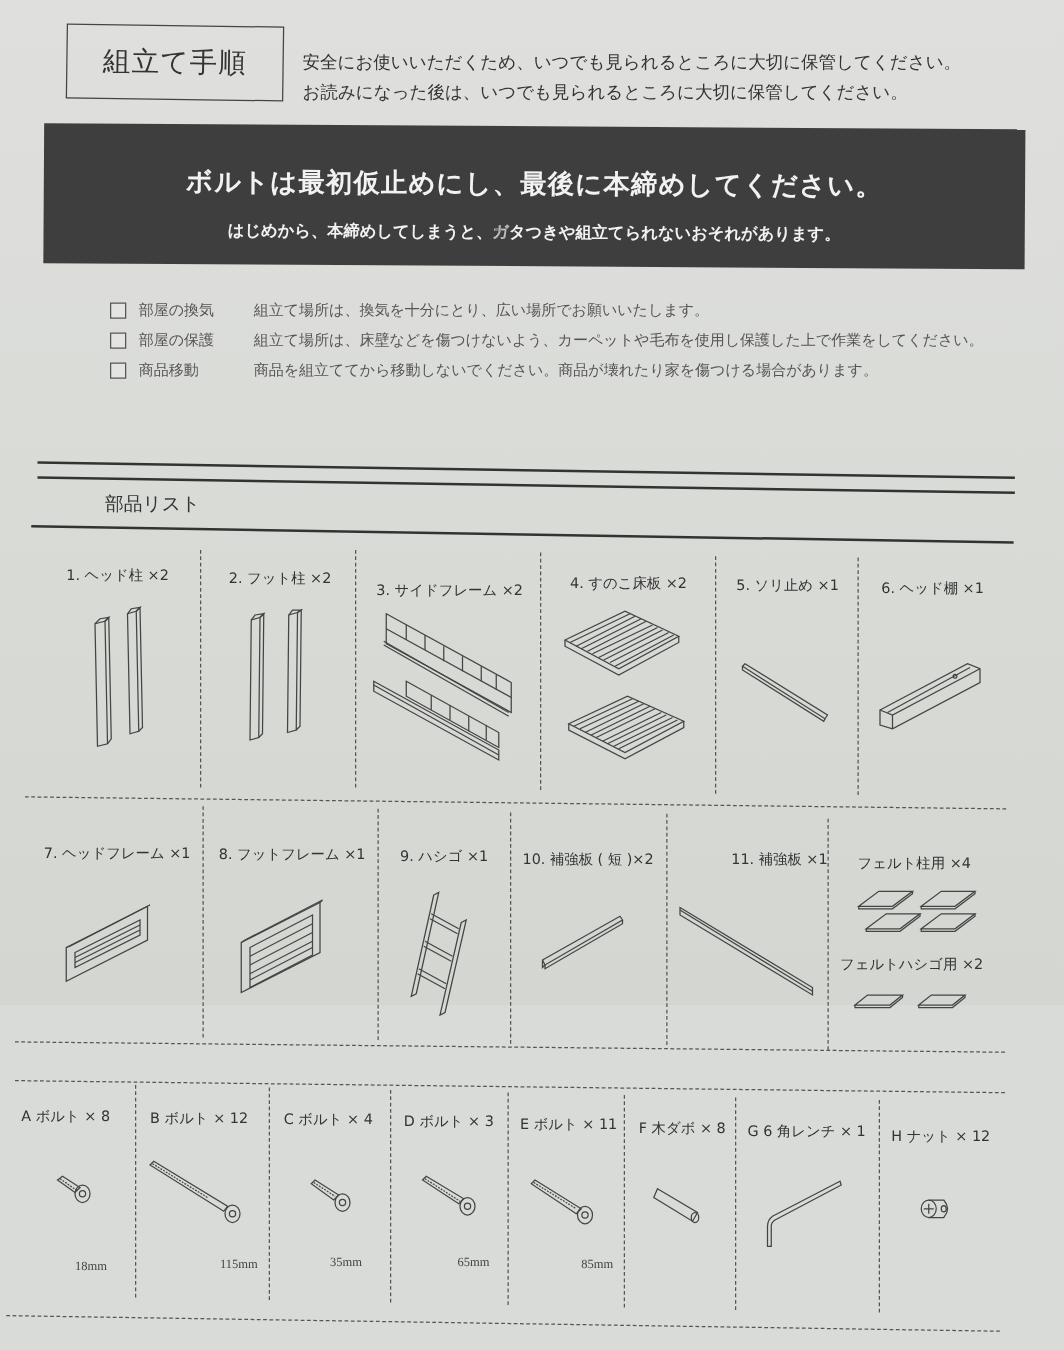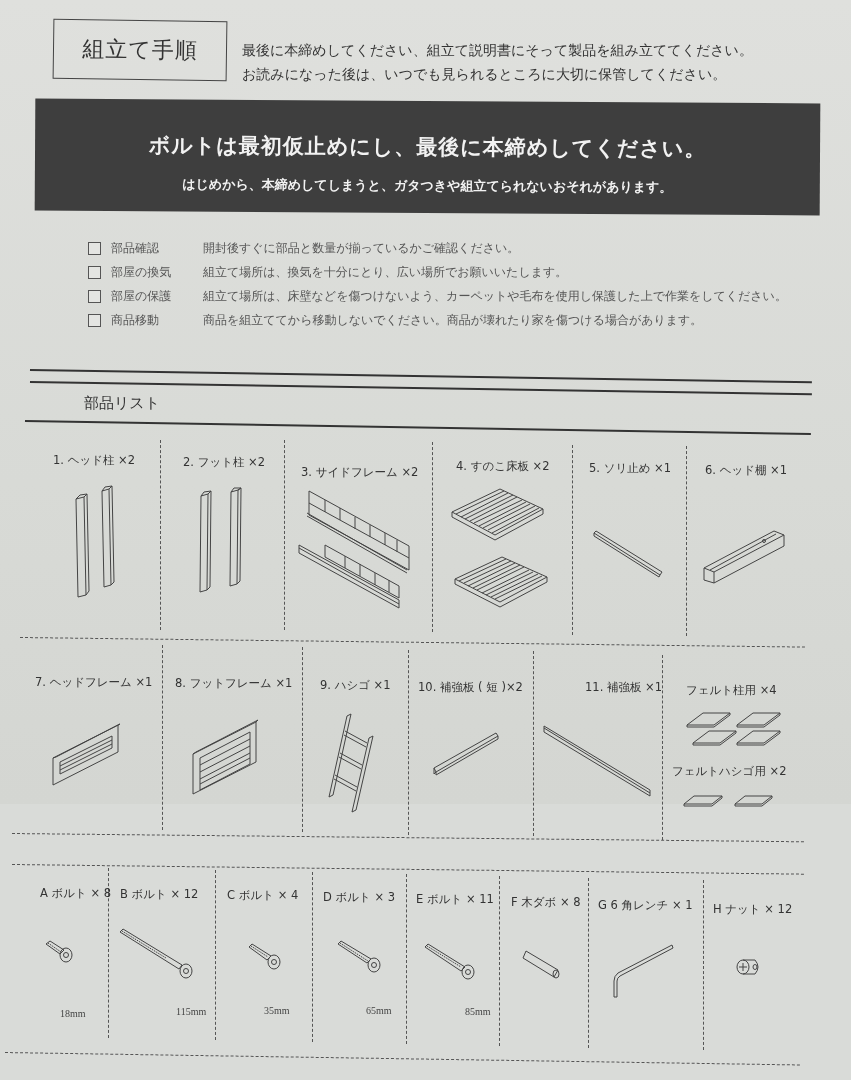--- a/index.html
+++ b/index.html
@@ -24,35 +24,30 @@
   svg.illus{position:absolute;overflow:visible;}
   svg.illus *{vector-effect:non-scaling-stroke;}
 </style>
 </head>
 <body>
 
 <div class="page">
 
   <div class="title-box">組立て手順</div>
   <div class="intro">
-    <div>最後に本締めしてください、組立て説明書にそって製品を組み立ててください。</div>
+    <div>安全にお使いいただくため、いつでも見られるところに大切に保管してください。</div>
     <div>お読みになった後は、いつでも見られるところに大切に保管してください。</div>
   </div>
 
   <div class="banner">
     <div class="main">ボルトは最初仮止めにし、最後に本締めしてください。</div>
     <div class="sub">はじめから、本締めしてしまうと、ガタつきや組立てられないおそれがあります。</div>
   </div>
 
   <div class="checks">
-    <div class="check-row">
-      <span class="cbox"></span>
-      <span class="check-label">部品確認</span>
-      <span class="check-desc">開封後すぐに部品と数量が揃っているかご確認ください。</span>
-    </div>
     <div class="check-row">
       <span class="cbox"></span>
       <span class="check-label">部屋の換気</span>
       <span class="check-desc">組立て場所は、換気を十分にとり、広い場所でお願いいたします。</span>
     </div>
     <div class="check-row">
       <span class="cbox"></span>
       <span class="check-label">部屋の保護</span>
       <span class="check-desc">組立て場所は、床壁などを傷つけないよう、カーペットや毛布を使用し保護した上で作業をしてください。</span>
     </div>
@@ -230,21 +225,21 @@
 
   <div class="hdash" style="left:12px;top:864px;width:792px;transform:rotate(0.7deg);"></div>
   <div class="vdash" style="left:108px;top:868px;height:170px;"></div>
   <div class="vdash" style="left:215px;top:870px;height:170px;"></div>
   <div class="vdash" style="left:312px;top:872px;height:170px;"></div>
   <div class="vdash" style="left:406px;top:874px;height:170px;"></div>
   <div class="vdash" style="left:499px;top:876px;height:170px;"></div>
   <div class="vdash" style="left:588px;top:878px;height:170px;"></div>
   <div class="vdash" style="left:703px;top:880px;height:170px;"></div>
 
-  <div class="part-label" style="left:40px;top:886px;text-align:center;">A ボルト × 8</div>
+  <div class="part-label" style="left:17px;top:886px;text-align:center;">A ボルト × 8</div>
   <div class="part-label" style="left:120px;top:887px;">B ボルト × 12</div>
   <div class="part-label" style="left:227px;top:888px;">C ボルト × 4</div>
   <div class="part-label" style="left:323px;top:890px;">D ボルト × 3</div>
   <div class="part-label" style="left:416px;top:892px;">E ボルト × 11</div>
   <div class="part-label" style="left:511px;top:895px;">F 木ダボ × 8</div>
   <div class="part-label" style="left:598px;top:898px;">G 6 角レンチ × 1</div>
   <div class="part-label" style="left:713px;top:902px;">H ナット × 12</div>
 
   <svg class="illus" style="left:44px;top:940px;" width="32" height="26" viewBox="0 0 32 26">
     <g fill="none" stroke="#444" stroke-width="1">

